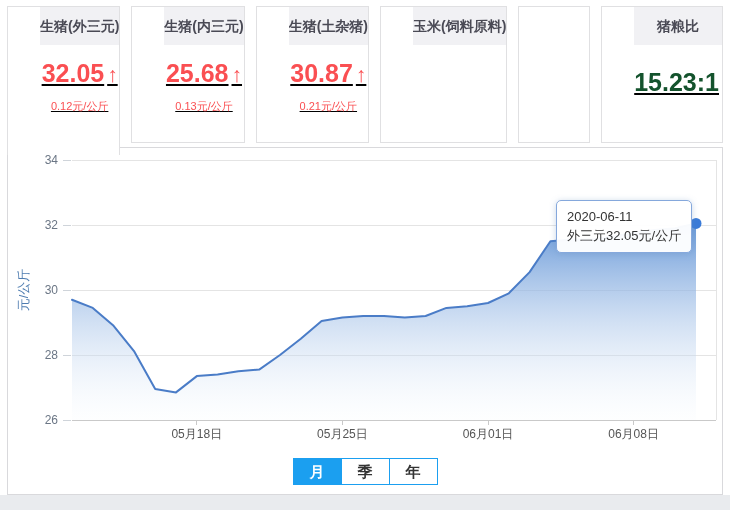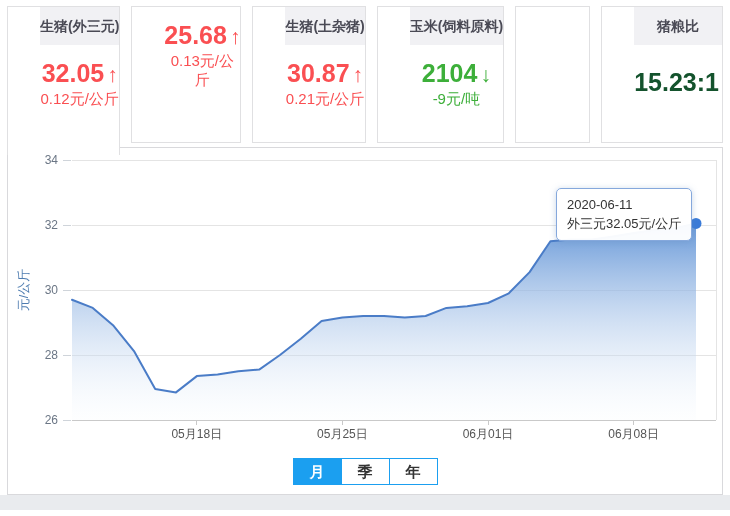--- a/index.html
+++ b/index.html
@@ -7,35 +7,35 @@
     font-family:"Liberation Sans","DejaVu Sans",sans-serif; }
 
   
   .cards-row { display:flex; gap:11px; padding:6px 7px 0 7px; height:147px;
     align-items:flex-start; position:relative; z-index:2; }
   .card { flex:1 1 0; height:137px; background:#fff; border:1px solid #e0e0e2;
     text-align:center; cursor:pointer;padding-left:32px; }
   .card.active { height:149px; border-bottom:none; }
   .card-header { height:38px; line-height:38px; background:#f1f1f4; color:#4a4a55;
     font-size:14px; font-weight:bold; white-space:nowrap; overflow:hidden; }
-  .card-body { padding-top:13px; }
+  .card-body { padding-top:13px;text-decoration:underline; }
   .card-value-line { font-size:25px; font-weight:bold; line-height:30px; white-space:nowrap; }
   .card-arrow { font-size:21px; font-weight:bold; margin-left:3px; }
-  .card-change { font-size:15px; }
+  .card-change { font-size:11px; margin-top:9px; }
   .trend-up .card-value-line, .trend-up .card-arrow, .trend-up .card-change { color:#fa4f52; }
   .trend-down .card-value-line, .trend-down .card-arrow, .trend-down .card-change { color:#3daf3a; }
   .trend-neutral .card-value-line { color:#14532d; }
   .trend-neutral .card-body { padding-top:22px; }
 
   
   .chart-panel { position:relative; margin:0 7px; height:348px;
     border:1px solid #d9d9dc; background:#fff; }
   .chart-svg { position:absolute; left:0; top:0; display:block; }
 
-  .tooltip { position:absolute; left:548px; top:40px; z-index:3;
+  .tooltip { position:absolute; left:548px; top:52px; z-index:3;
     background:rgba(255,255,255,0.96); border:1px solid #85a8dc; border-radius:5px;
     padding:6px 10px 7px 10px; font-size:13px; line-height:19px; color:#333;
     box-shadow:0 1px 6px rgba(100,140,190,0.35); white-space:nowrap; }
 
   .tabs-wrap { position:absolute; left:0; top:310px; width:100%;
     display:flex; justify-content:center; }
   .tab { height:27px; line-height:25px; padding:0 16px; font-size:15px; font-weight:bold;
     color:#333; background:#fff; border:1px solid #1b9ff0; margin-left:-1px;
     cursor:pointer; white-space:nowrap; }
   .tab:first-child { margin-left:0; }
@@ -51,46 +51,41 @@
     <div class="card-header">生猪(外三元)</div>
     <div class="card-body">
       <div class="card-value-line">
         <span class="card-value">32.05</span><span class="card-arrow">↑</span>
       </div>
       <div class="card-change">0.12元/公斤</div>
     </div>
   </div>
 
   <div class="card trend-up">
+    <div class="card-header">生猪(内三元)</div>
     <div class="card-body">
       <div class="card-value-line">
         <span class="card-value">25.68</span><span class="card-arrow">↑</span>
       </div>
       <div class="card-change">0.13元/公斤</div>
     </div>
   </div>
 
   <div class="card trend-up">
     <div class="card-header">生猪(土杂猪)</div>
     <div class="card-body">
       <div class="card-value-line">
         <span class="card-value">30.87</span><span class="card-arrow">↑</span>
       </div>
       <div class="card-change">0.21元/公斤</div>
     </div>
   </div>
 
   <div class="card trend-down">
     <div class="card-header">玉米(饲料原料)</div>
-    <div class="card-body">
-      <div class="card-value-line">
-        <span class="card-value">2104</span><span class="card-arrow">↓</span>
-      </div>
-      <div class="card-change">-9元/吨</div>
-    </div>
   </div>
 
   <div class="card trend-down">
     <div class="card-body">
     </div>
   </div>
 
   <div class="card trend-neutral">
     <div class="card-header">猪粮比</div>
     <div class="card-body">

